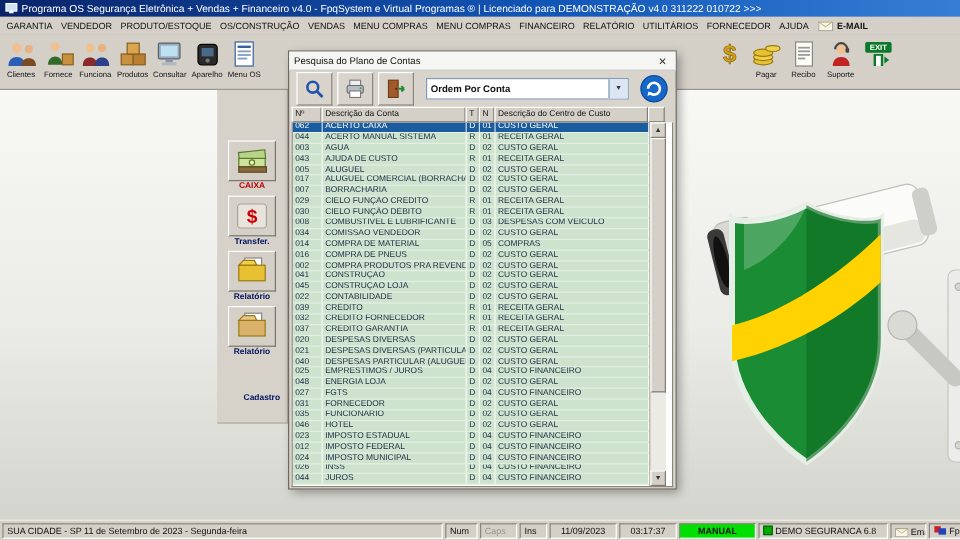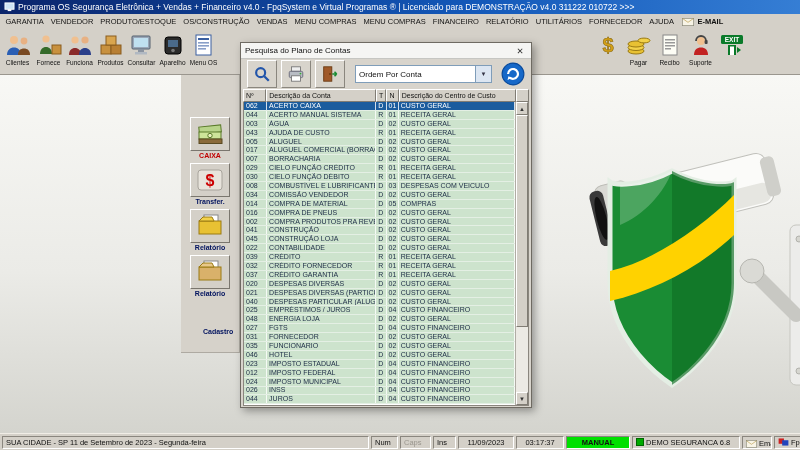--- a/index.html
+++ b/index.html
@@ -43,27 +43,27 @@
   .sidebar{position:absolute;left:181px;top:0;width:59px;height:278px;background:#d6d2ca;
     border-right:1px solid #aeaaa2;border-bottom:1px solid #aeaaa2;box-sizing:border-box;
     padding-top:42px;display:flex;flex-direction:column;align-items:center;gap:3px;}
   .sbtn{width:38px;height:32px;background:#d4d0c8;border:1px solid;
     border-color:#fff #7a766e #7a766e #fff;display:flex;align-items:center;justify-content:center;}
   .sbtn .ic{width:30px;height:26px;}
   .slabel{font-size:7px;font-weight:bold;line-height:9px;}
   .cadastro{position:absolute;left:203px;top:253px;font-size:7px;font-weight:bold;color:#00125e;}
 
   
-  .dialog{position:absolute;left:240px;top:42px;width:292px;height:366px;background:#d8d4cc;
+  .dialog{position:absolute;left:240px;top:42px;width:324px;height:366px;background:#d8d4cc;
     border:1px solid #6e6a62;box-shadow:3px 3px 8px rgba(0,0,0,.35);z-index:10;
     box-sizing:border-box;}
   .dlg-title{height:15px;background:#f5f5f3;border-bottom:1px solid #c6c6c2;display:flex;
     align-items:center;justify-content:space-between;padding:0 4px;font-size:8px;color:#111;}
   .dlg-close{width:14px;text-align:center;font-size:8.5px;color:#333;}
-  .dlg-toolbar{height:30px;display:flex;align-items:center;padding:0 6px;gap:4px;}
+  .dlg-toolbar{height:30px;display:flex;align-items:center;padding:0 6px;gap:4px;font-weight:bold;}
   .dbtn{width:26px;height:24px;background:#d8d4cc;border:1px solid;
     border-color:#fff #8a867e #8a867e #fff;display:flex;align-items:center;justify-content:center;padding:1px;}
   .dbtn .ic{width:18px;height:18px;}
   .combo{flex:1;height:18px;background:#fff;border:1px solid #7f9db9;display:flex;
     align-items:center;margin-left:6px;box-sizing:border-box;}
   .combo-text{flex:1;font-size:8px;padding-left:3px;color:#111;white-space:nowrap;overflow:hidden;}
   .combo-arrow{width:15px;height:16px;background:#dce6f2;border-left:1px solid #7f9db9;
     font-size:6px;display:flex;align-items:center;justify-content:center;color:#334;}
   .refresh{width:24px;height:24px;margin-left:5px;flex:0 0 auto;}
   .refresh .ic{width:24px;height:24px;display:block;}

